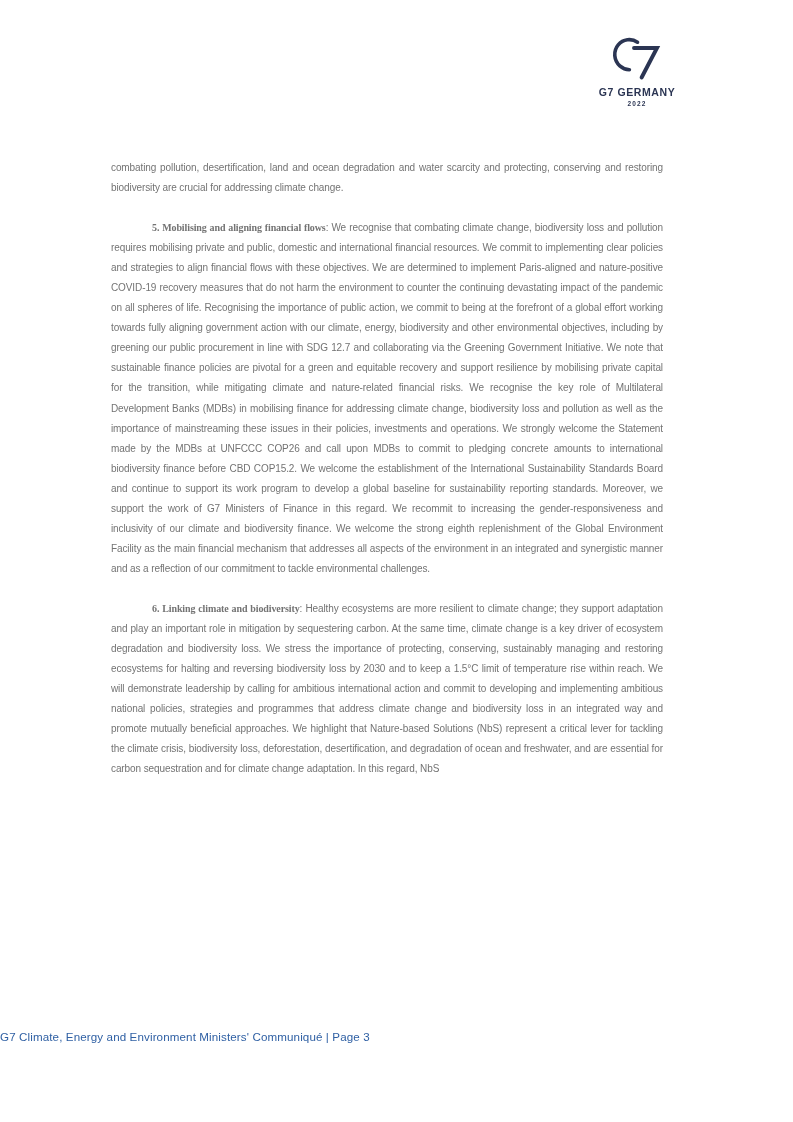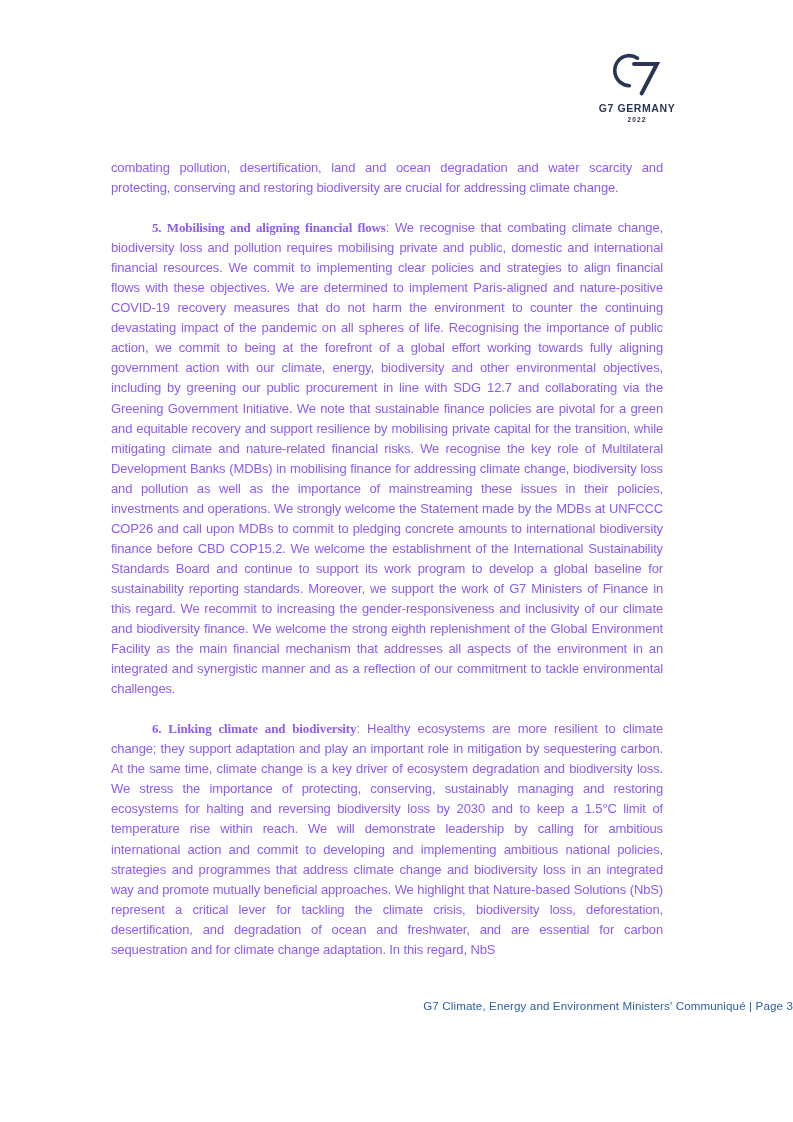--- a/index.html
+++ b/index.html
@@ -21,21 +21,20 @@
     background: #ffffff;
   }
 
   
   .header {
     position: absolute;
     top: 0;
     left: 0;
     right: 0;
     height: 140px;
-    margin-top: 16px;
   }
   .logo-block {
     position: absolute;
     right: 108px;
     top: 36px;
     width: 96px;
     text-align: center;
     line-height: 1;
   }
   .logo-mark {
@@ -66,43 +65,43 @@
   .content {
     position: absolute;
     left: 111px;
     top: 158px;
     width: 552px;
   }
   p.para {
     margin: 0;
     text-align: justify;
     text-justify: inter-word;
-    font-size: 13px;
+    font-size: 10px;
     line-height: 20.05px;
-    color: #8b5cf6;
+    color: #737373;
     letter-spacing: -0.01em;
   }
   p.para + p.para {
     margin-top: 20px;
   }
   p.indent {
     text-indent: 41px;
   }
   .lead {
     font-weight: bold;
     font-family: Liberation Serif, serif;
   }
 
   
   .footer {
     position: absolute;
     left: 0;
     right: 0;
-    top: 996px;
-    text-align: right;
+    top: 1027px;
+    text-align: left;
   }
   .footer-text {
     font-size: 11.6px;
     color: #2e5fa3;
     letter-spacing: 0.01em;
   }
 </style>
 </head>
 <body>
 

